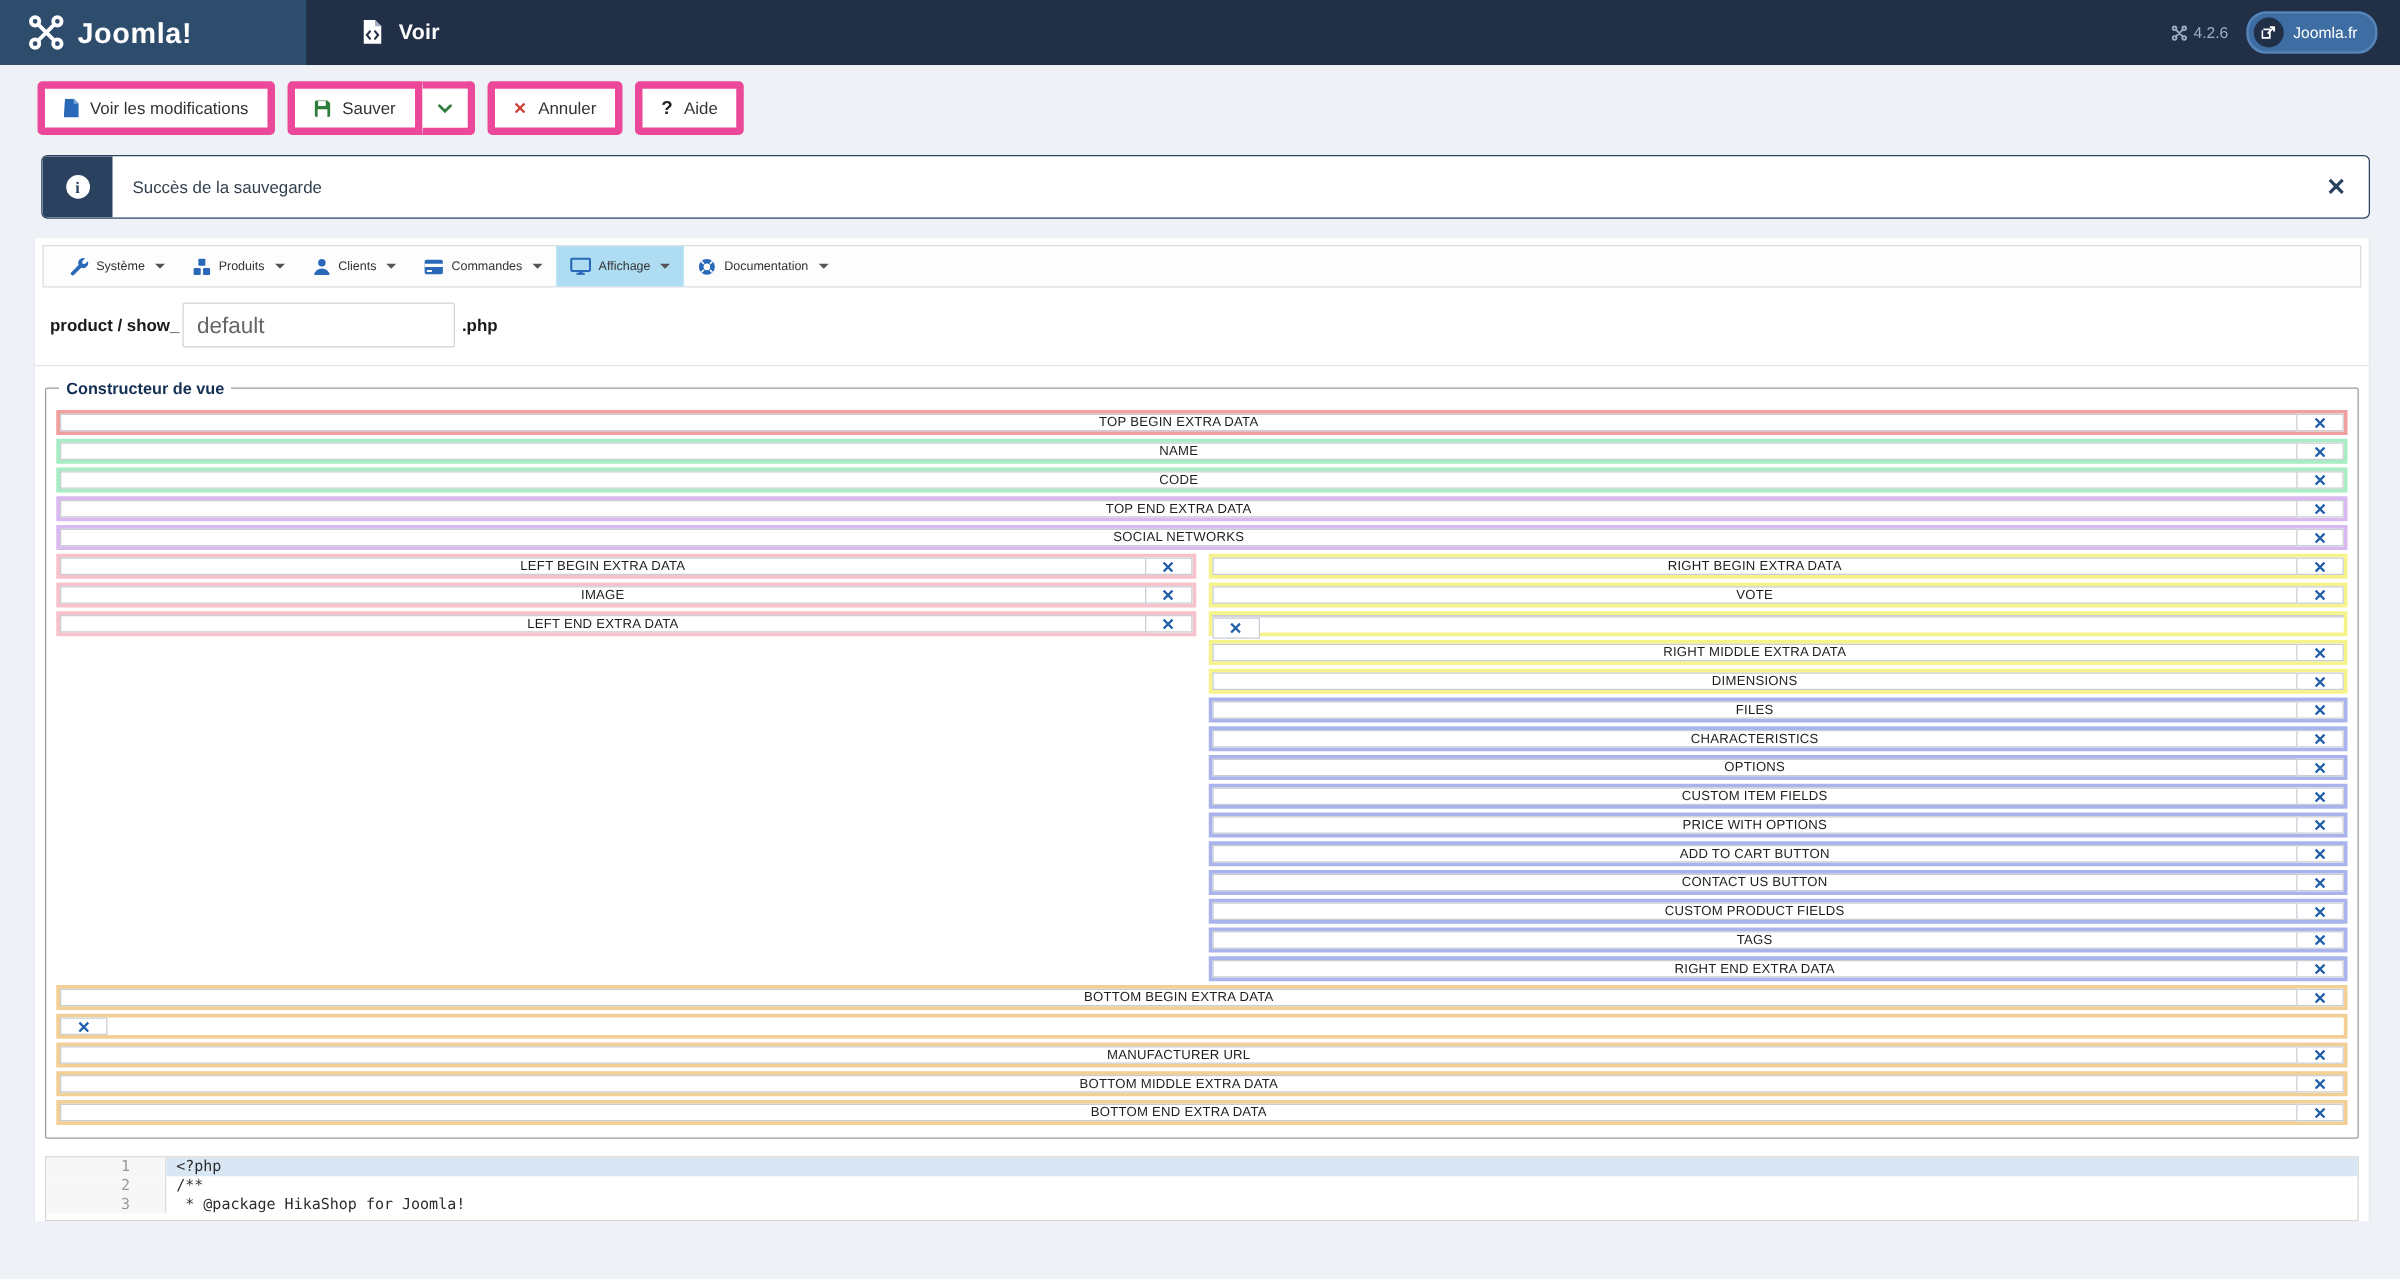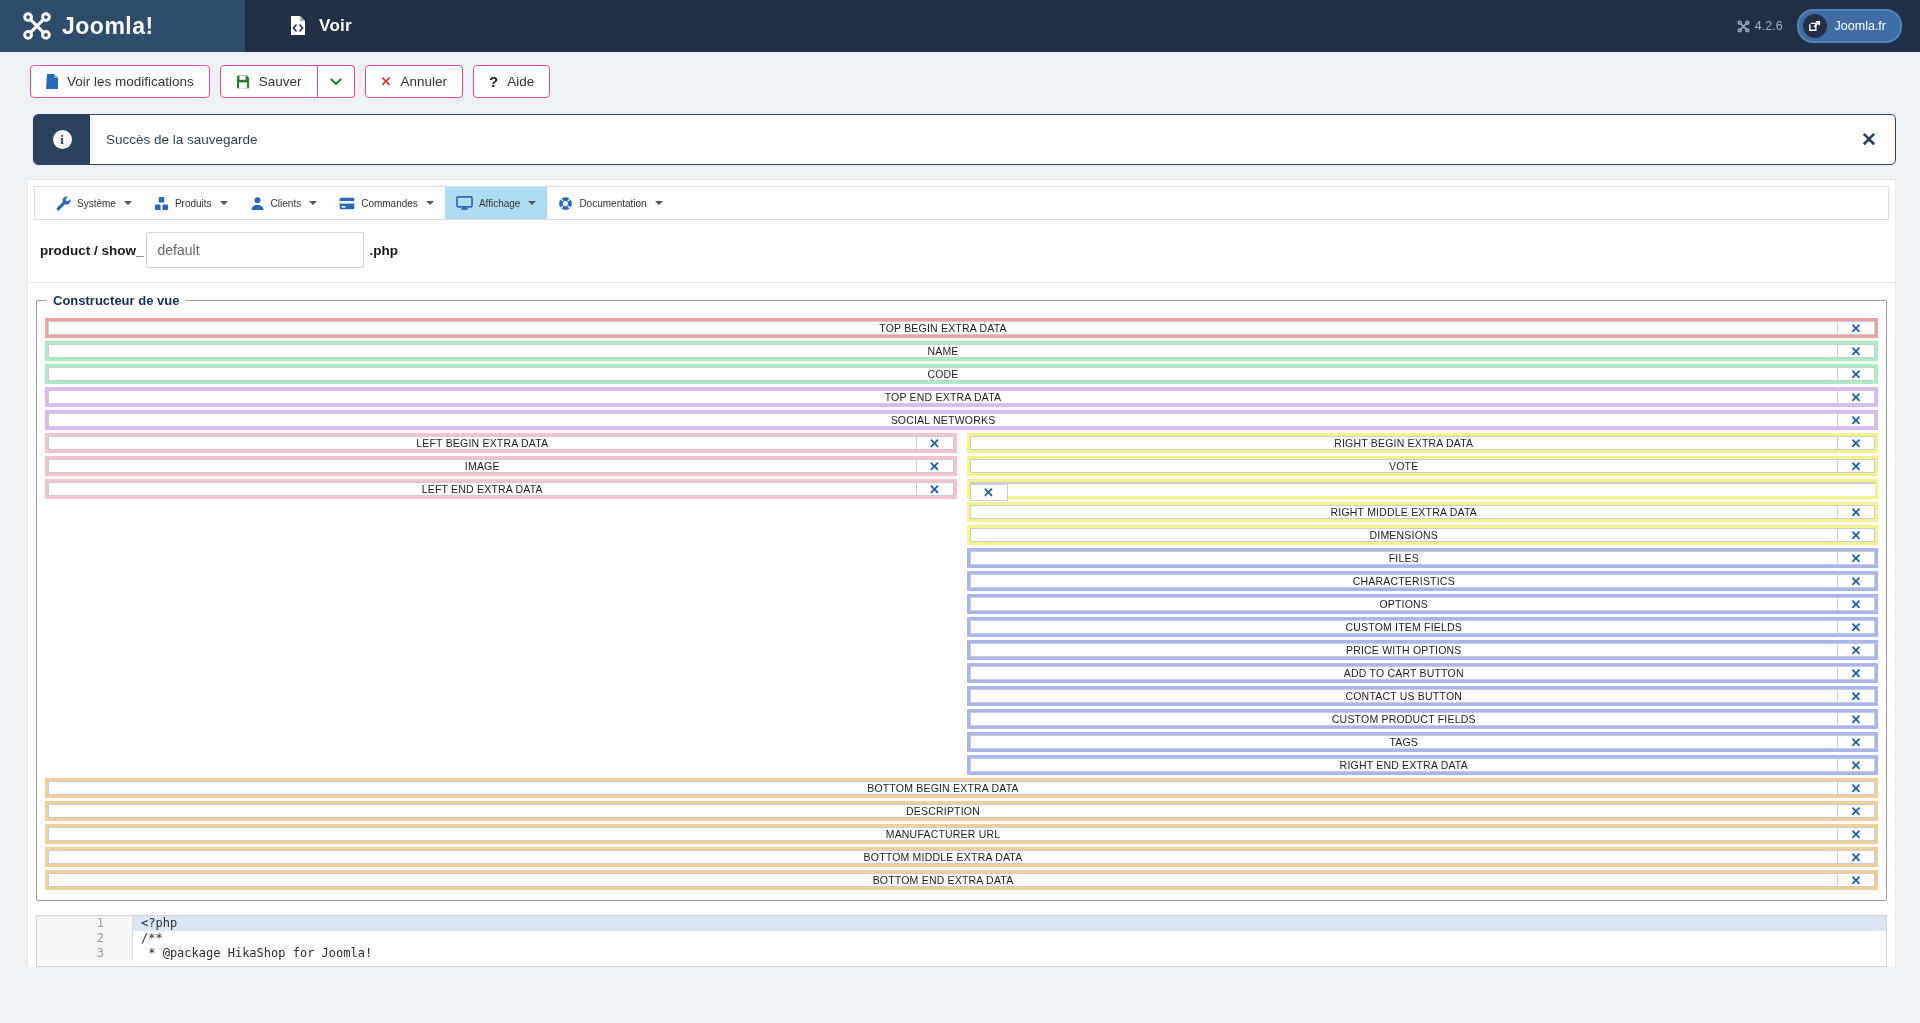--- a/index.html
+++ b/index.html
@@ -13,21 +13,21 @@
   .page-title-wrap { display: flex; align-items: center; gap: 12px; padding-left: 16px; }
   .page-title { color: #fff; font-size: 17px; font-weight: bold; letter-spacing: .3px; }
   .header-right { margin-left: auto; display: flex; align-items: center; gap: 14px; padding-right: 18px; }
   .version { color: #9fb0c3; font-size: 12.5px; display: flex; align-items: center; gap: 5px; }
   .jfr-pill { display: flex; align-items: center; gap: 8px; background: #3d6da3; border: 2px solid #54籃84b8; border: 2px solid #5484b8; border-radius: 16px; padding: 3px 14px 3px 4px; cursor: pointer; }
   .jfr-circle { width: 24px; height: 24px; border-radius: 50%; background: #212f47; display: flex; align-items: center; justify-content: center; }
   .jfr-label { color: #fff; font-size: 12.5px; }
 
   
   .toolbar { display: flex; align-items: center; gap: 10px; padding: 13px 0 13px 30px; }
-  .btn { display: inline-flex; align-items: center; gap: 9px; background: #fff; border: 1px solid #ec4899; border-radius: 4px; padding: 8px 15px; font-size: 13.5px; color: #333; cursor: pointer; font-family: inherit; }
+  .btn { display: inline-flex; align-items: center; gap: 9px; background: #fff; border: 6px solid #ec4899; border-radius: 4px; padding: 8px 15px; font-size: 13.5px; color: #333; cursor: pointer; font-family: inherit; }
   .btn-group { display: inline-flex; }
   .btn-group .btn:first-child { border-radius: 4px 0 0 4px; }
   .btn-group .btn:last-child { border-radius: 0 4px 4px 0; border-left: none; padding: 8px 12px; }
   .glyph { font-weight: bold; font-size: 13px; line-height: 1; }
 
   
   .alert { margin: 3px 24px 14px 33px; display: flex; align-items: stretch; background: #fff; border: 1px solid #2b4160; border-radius: 5px; overflow: hidden; }
   .alert-icon-block { width: 56px; background: #2b4160; display: flex; align-items: center; justify-content: center; }
   .info-circle { width: 19px; height: 19px; border-radius: 50%; background: #fff; color: #2b4160; font-weight: bold; font-size: 13px; display: flex; align-items: center; justify-content: center; font-family: "Liberation Serif", serif; }
   .alert-body { flex: 1; display: flex; align-items: center; padding: 17px 16px; font-size: 13.5px; color: #33414f; }
@@ -36,21 +36,21 @@
   
   .panel { margin: 0 24px 0 27px; background: #fff; padding: 6px 6px 0 6px; border: 1px solid #e6eaef; border-bottom: none; }
 
   .menu-bar { border: 1px solid #d8dde2; background: #fdfdfe; display: flex; align-items: stretch; padding-left: 10px; height: 34px; }
   .menu-item { display: flex; align-items: center; gap: 6px; padding: 0 11px; font-size: 10px; color: #333; cursor: pointer; }
   .menu-item.active { background: #aedcf2; }
   .caret { width: 0; height: 0; border-left: 4px solid transparent; border-right: 4px solid transparent; border-top: 4.5px solid #555; margin-left: 2px; }
 
   .file-row { display: flex; align-items: center; padding: 12px 2px 12px 6px; }
   .file-prefix, .file-suffix { font-weight: bold; font-size: 13.5px; color: #1a1a1a; }
-  .file-input { width: 218px; height: 36px; border: 1px solid #ced4da; border-radius: 2px; padding: 0 11px; font-size: 14px; color: #666; font-family: inherit; margin-left: 2px; }
+  .file-input { width: 218px; height: 36px; border: 1px solid #ced4da; border-radius: 2px; padding: 0 11px; font-size: 18px; color: #666; font-family: inherit; margin-left: 2px; }
   .file-suffix { margin-left: 6px; }
   .panel-divider { border-top: 1px solid #e2e5e9; margin: 2px -6px 0 -6px; }
 
   
   fieldset.builder { margin: 10px 2px 14px 2px; border: 1px solid #9b9b9b; border-radius: 2px; padding: 10px 8px 10px 8px; }
   fieldset.builder legend { font-size: 13px; font-weight: bold; color: #132f53; padding: 0 6px; margin-left: 2px; }
 
   .vstack { display: flex; flex-direction: column; gap: 3px; }
   .vrow { display: flex; align-items: stretch; border-style: solid; border-width: 3px; height: 20px; background: #fff; cursor: move; }
   .vrow-label { flex: 1; border: 1px solid #c9ced4; border-right: none; display: flex; align-items: center; justify-content: center; font-size: 10.5px; color: #1c1c1c; letter-spacing: .2px; overflow: hidden; white-space: nowrap; }
@@ -351,21 +351,20 @@
             <div class="vrow-x">✕</div>
           </div>
         </div>
     </div>
     <div class="vstack bottom-stack" id="bottom-rows">
         <div class="vrow" style="border-color: rgb(242, 208, 149);">
           <div class="vrow-label">BOTTOM BEGIN EXTRA DATA</div>
           <div class="vrow-x">✕</div>
         </div>
         <div class="vrow" style="border-color: rgb(242, 208, 149);">
-          <div class="vrow-label">DESCRIPTION</div>
           <div class="vrow-x">✕</div>
         </div>
         <div class="vrow" style="border-color: rgb(242, 208, 149);">
           <div class="vrow-label">MANUFACTURER URL</div>
           <div class="vrow-x">✕</div>
         </div>
         <div class="vrow" style="border-color: rgb(242, 208, 149);">
           <div class="vrow-label">BOTTOM MIDDLE EXTRA DATA</div>
           <div class="vrow-x">✕</div>
         </div>

